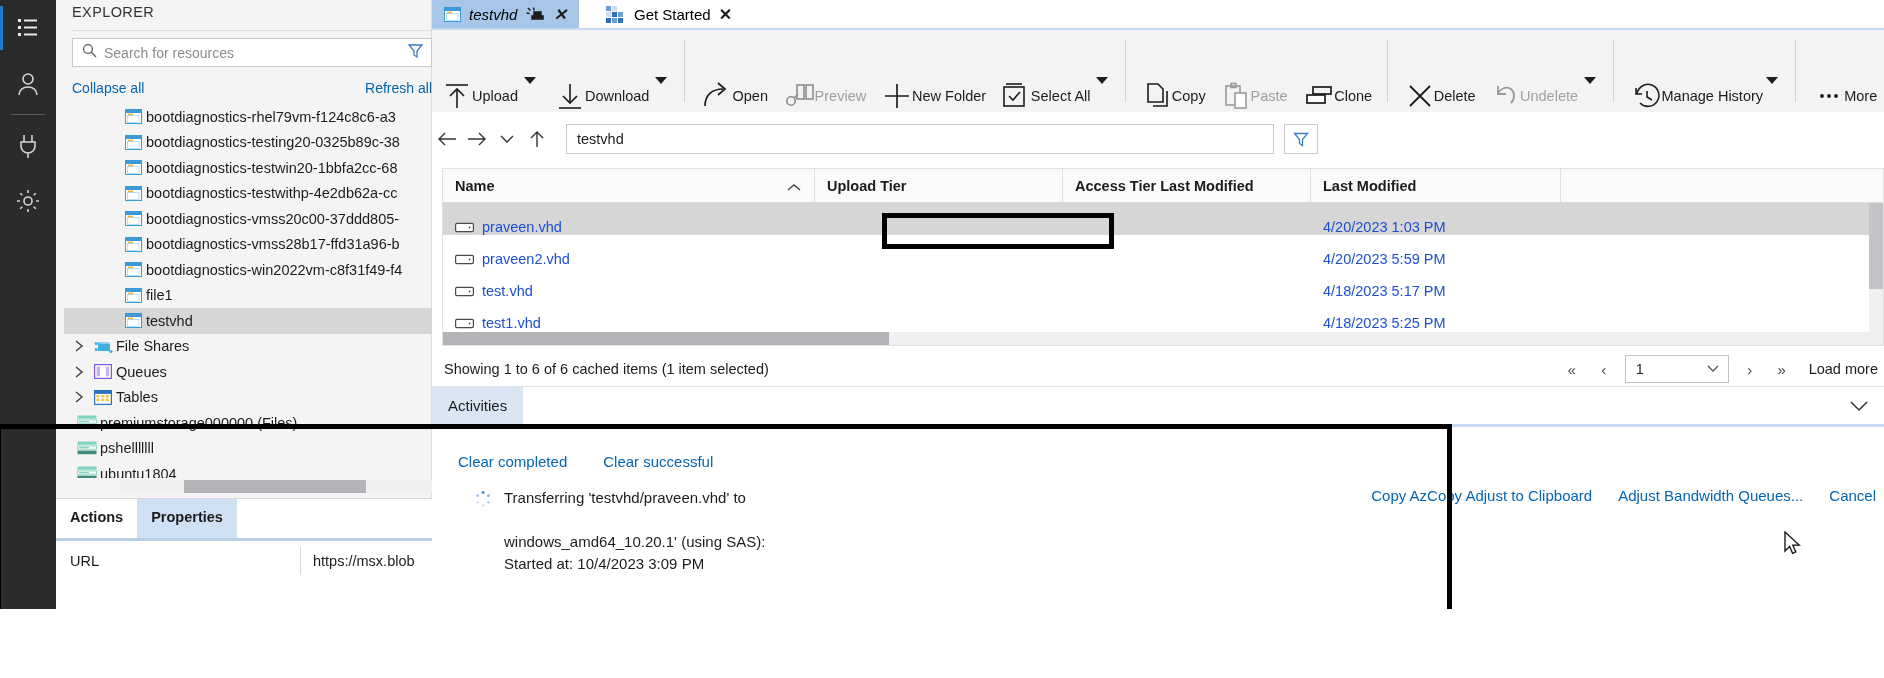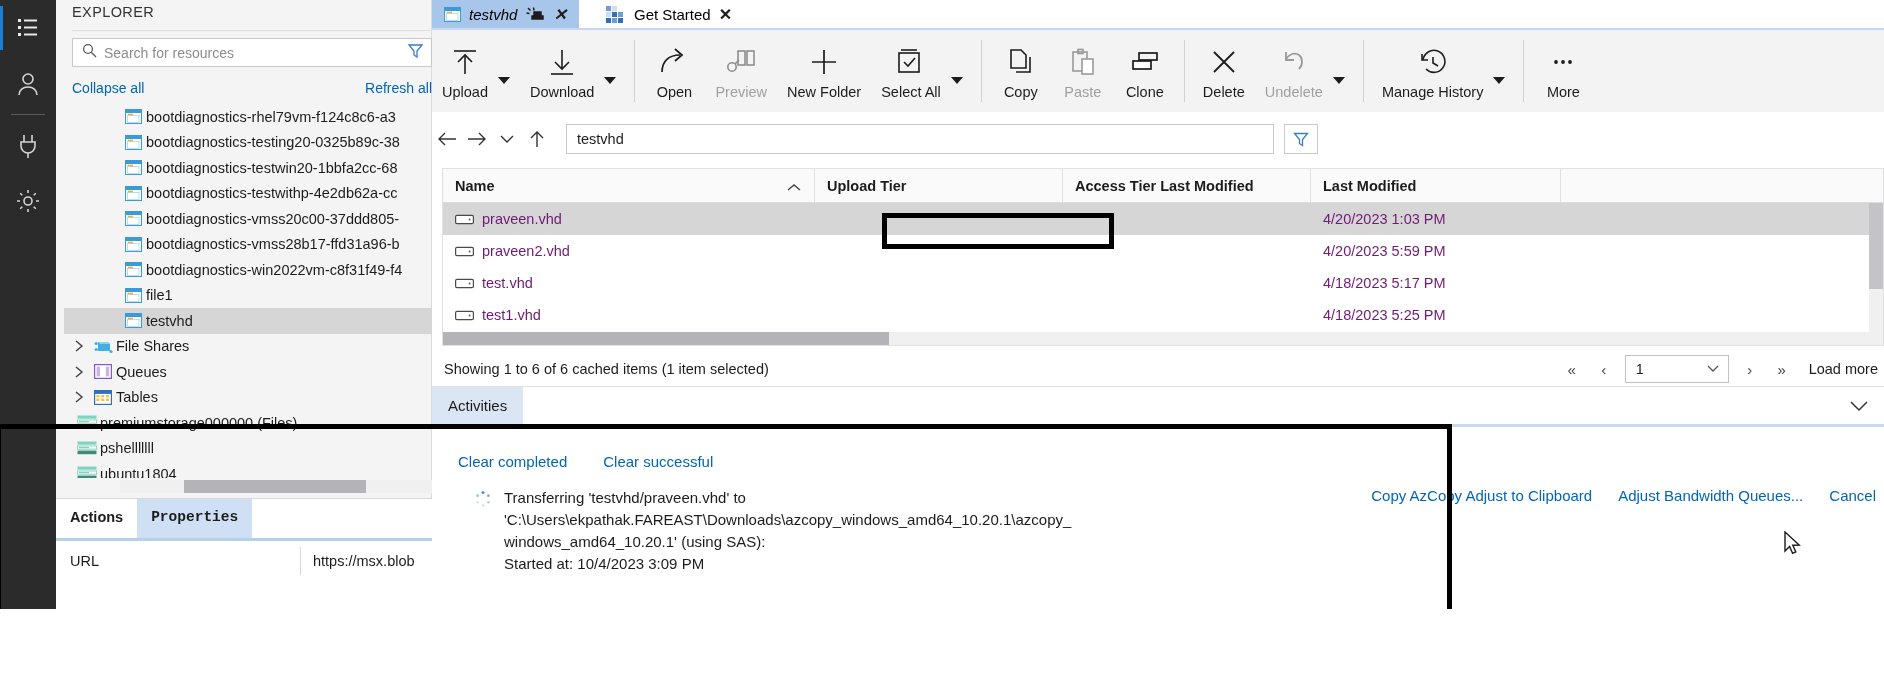--- a/index.html
+++ b/index.html
@@ -114,21 +114,21 @@
     width: 376px; height: 40px;
     background: #ffffff; border-top: 1px solid #d8d8d8;
     display: flex; align-items: stretch;
   }
   .prop-tab {
     padding: 0 14px; display: flex; align-items: center;
     font-size: 14.5px; color: #1c1c1c; cursor: pointer;
     border-bottom: 3px solid transparent;
   }
   .prop-tab.active-a { background: #ffffff; font-weight: bold; }
-  .prop-tab.active-b { background: #cfe0f5; font-weight: bold; font-family: Liberation Mono, monospace; }
+  .prop-tab.active-b { background: #cfe0f5; font-weight: bold; }
   .prop-underline {
     position: absolute; left: 56px; top: 538px; width: 376px;
     height: 3px; background: #b8cfe8;
   }
   .prop-body {
     position: absolute; left: 56px; top: 541px;
     width: 376px; height: 137px; background: #ffffff;
   }
   .prop-row {
     position: absolute; left: 0; top: 6px; width: 376px; height: 28px;
@@ -162,23 +162,24 @@
 
   
   .ribbon {
     position: absolute; left: 0; top: 28px; width: 1452px; height: 84px;
     background: #f3f3f3; border-top: 2px solid #c6d9f0;
     display: flex; align-items: flex-start;
   }
   .tool {
     position: relative;
     height: 84px; min-width: 62px;
-    display: flex; flex-direction: column; align-items: center; justify-content: flex-start;
+    display: flex; flex-direction: row; align-items: center; justify-content: flex-start;
     padding: 10px 10px 0 10px;
     cursor: pointer;
+    margin-top: 19px;
   }
   .tool .glyph { height: 44px; display: flex; align-items: center; justify-content: center; }
   .tool .tlabel { font-size: 14.5px; color: #1c1c1c; white-space: nowrap; }
   .tool.disabled .tlabel { color: #a0a0a0; }
   .tool-caret {
     height: 84px; width: 22px; display: flex; align-items: center;
     padding-top: 16px; cursor: pointer;
   }
   .tool-div {
     width: 1px; height: 62px; background: #d2d2d2; margin: 10px 8px 0 8px;
@@ -220,21 +221,21 @@
     border: 1px solid #e1e1e1; background: #ffffff; overflow: hidden;
   }
   .thead { display: flex; height: 34px; border-bottom: 1px solid #dcdcdc; background: #fafafa; }
   .th {
     display: flex; align-items: center;
     font-size: 14.5px; font-weight: bold; color: #1c1c1c;
     padding-left: 12px; border-right: 1px solid #e1e1e1;
     position: relative; cursor: pointer;
   }
   .th .sortcar { position: absolute; right: 12px; top: 11px; }
-  .trow { display: flex; height: 32px; align-items: center; font-size: 14.5px; color: #701a75; }
+  .trow { display: flex; height: 32px; align-items: flex-end; font-size: 14.5px; color: #1d4ed8; }
   .trow.sel { background: #d6d6d6; }
   .td { padding-left: 12px; display: flex; align-items: center; gap: 8px; overflow: hidden; white-space: nowrap; }
 
   .vscroll {
     position: absolute; right: 0; top: 34px; width: 14px; height: 144px; background: #f0f0f0;
   }
   .vscroll .thumb { position: absolute; left: 0; top: 0; width: 14px; height: 86px; background: #c4c4c8; }
   .hscroll-tbl {
     position: absolute; left: 0; bottom: 0; width: 1428px; height: 13px; background: #f0f0f0;
   }
@@ -1008,21 +1009,21 @@
             <circle cx="9" cy="2.6" r="1.5" fill="#4a90d9"></circle>
             <circle cx="14.4" cy="5.7" r="1.4" fill="#79aee4"></circle>
             <circle cx="14.4" cy="12.3" r="1.3" fill="#a9cbee"></circle>
             <circle cx="9" cy="15.4" r="1.2" fill="#c6dcf3"></circle>
             <circle cx="3.6" cy="12.3" r="1.2" fill="#d8e7f7"></circle>
             <circle cx="3.6" cy="5.7" r="1.4" fill="#9ec2ea"></circle>
           </svg>
         </span>
         <span class="act-msg">
           <span>Transferring 'testvhd/praveen.vhd' to</span><br>
-          <span>'C:\Users\ekpathak.FAREAST\Downloads\azcopy_windows_amd64_10.20.1\azcopy_</span><br>
+          <br>
           <span>windows_amd64_10.20.1' (using SAS):</span><br>
           <span>Started at: 10/4/2023 3:09 PM</span>
         </span>
       </div>
 
       <div class="act-actions" id="act-actions">
           <span class="link">Copy AzCopy Adjust to Clipboard</span>
           <span class="link">Adjust Bandwidth Queues...</span>
           <span class="link">Cancel</span>
         </div>

